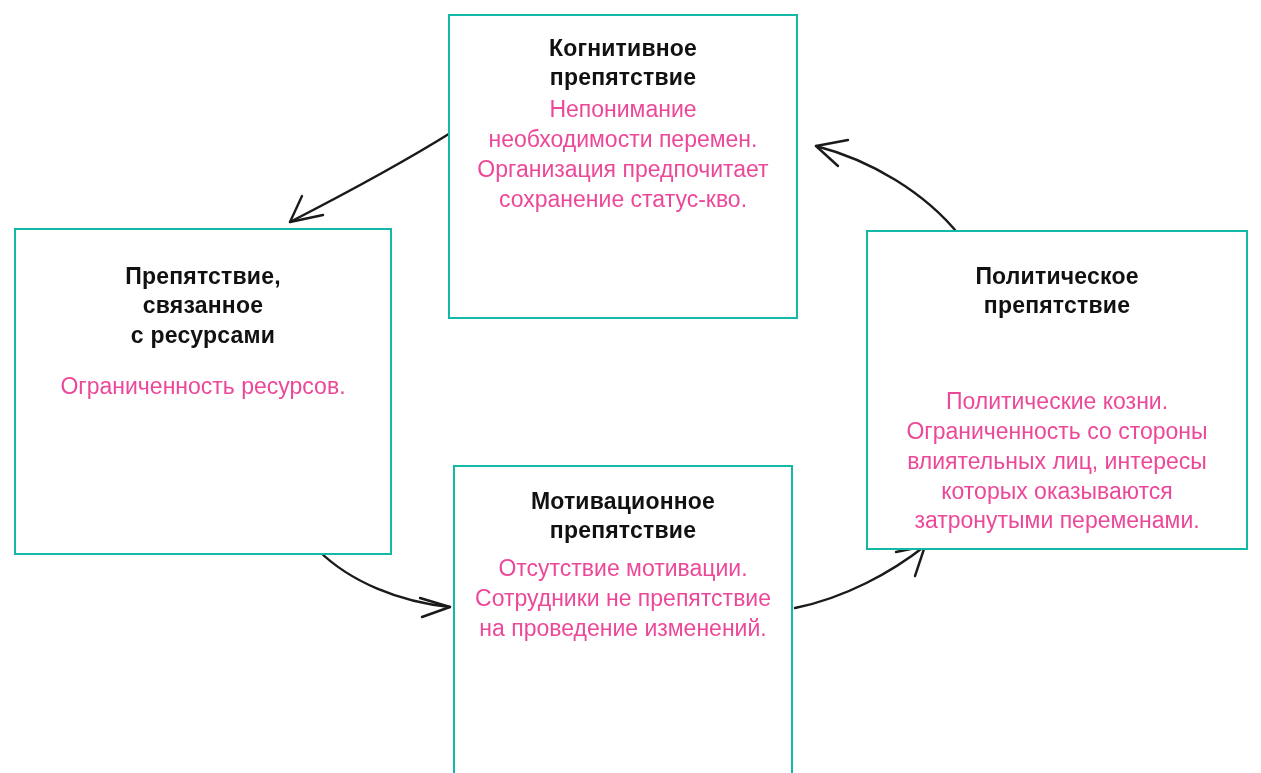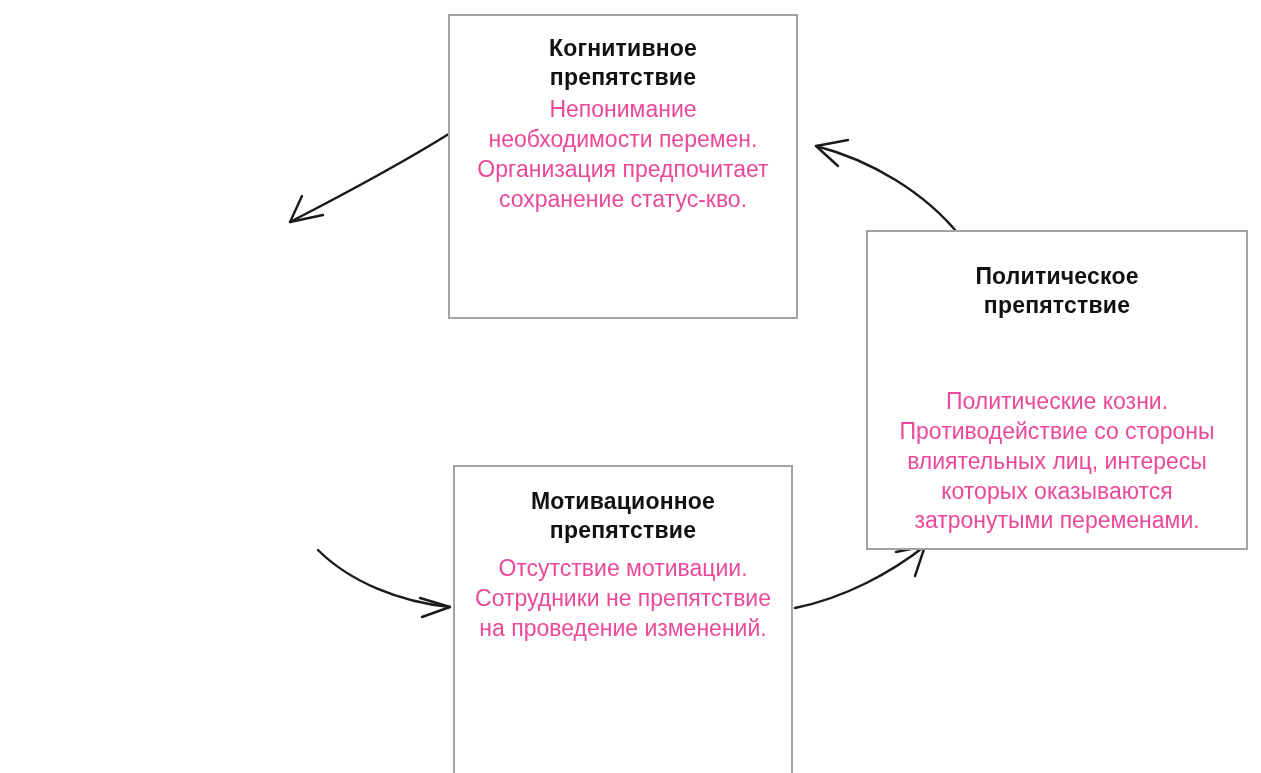--- a/index.html
+++ b/index.html
@@ -19,21 +19,21 @@
     position: absolute;
     left: 0;
     top: 0;
     width: 1261px;
     height: 773px;
     pointer-events: none;
   }
   .node {
     position: absolute;
     box-sizing: border-box;
-    border: 2px solid #a3a3a3;
+    border: 2px solid #14b8a6;
     background: #ffffff;
     text-align: center;
     display: flex;
     flex-direction: column;
     justify-content: flex-start;
     align-items: center;
     padding: 8px 20px;
     z-index: 2;
   }
   .node .title {
@@ -110,27 +110,35 @@
   </svg>
 
   <div class="node" id="node-cognitive">
     <div class="title">
       <span>Когнитивное</span><br>
       <span>препятствие</span>
     </div>
     <div class="body">Непонимание необходимости перемен. Организация предпочитает сохранение статус-кво.</div>
   </div>
 
+  <div class="node" id="node-resource">
+    <div class="title">
+      <span>Препятствие,</span><br>
+      <span>связанное</span><br>
+      <span>с ресурсами</span>
+    </div>
+    <div class="body">Ограниченность ресурсов.</div>
+  </div>
 
   <div class="node" id="node-political">
     <div class="title">
       <span>Политическое</span><br>
       <span>препятствие</span>
     </div>
-    <div class="body">Политические козни. Противодействие со стороны влиятельных лиц, интересы которых оказываются затронутыми переменами.</div>
+    <div class="body">Политические козни. Ограниченность со стороны влиятельных лиц, интересы которых оказываются затронутыми переменами.</div>
   </div>
 
   <div class="node" id="node-motivational">
     <div class="title">
       <span>Мотивационное</span><br>
       <span>препятствие</span>
     </div>
     <div class="body">Отсутствие мотивации. Сотрудники не препятствие на проведение изменений.</div>
   </div>
 

